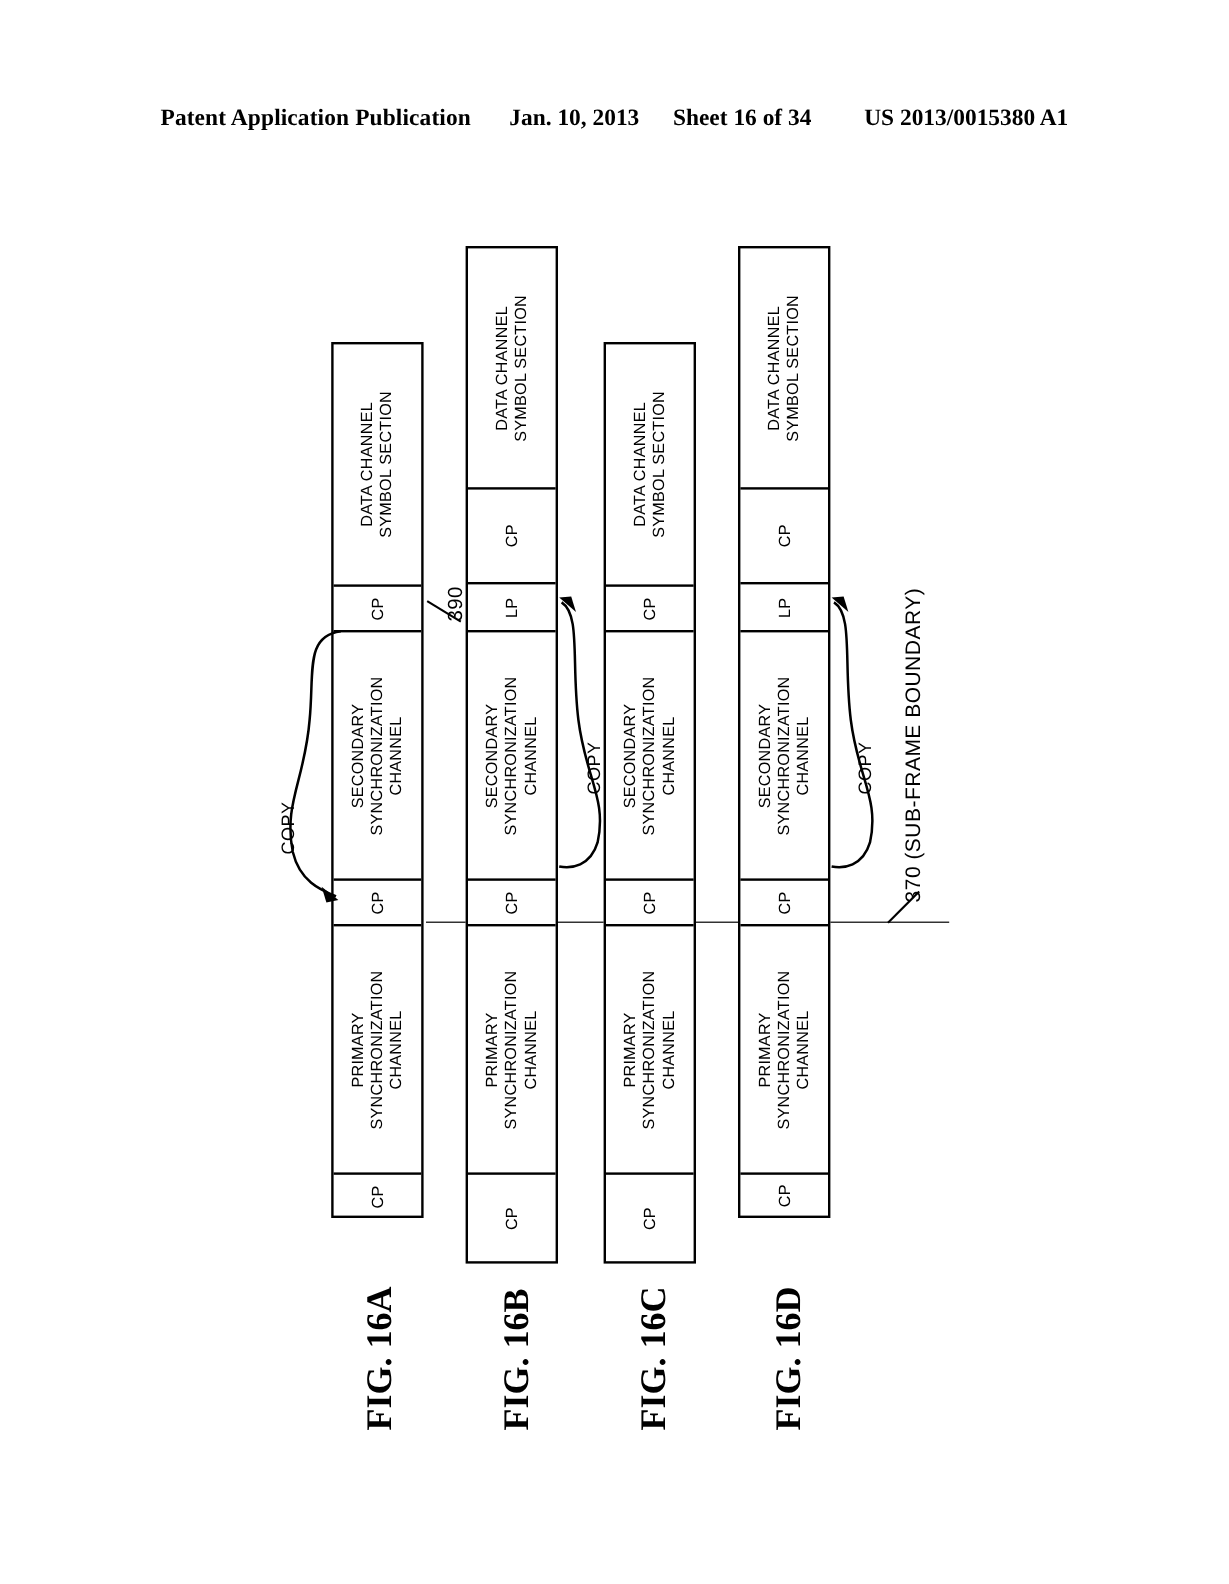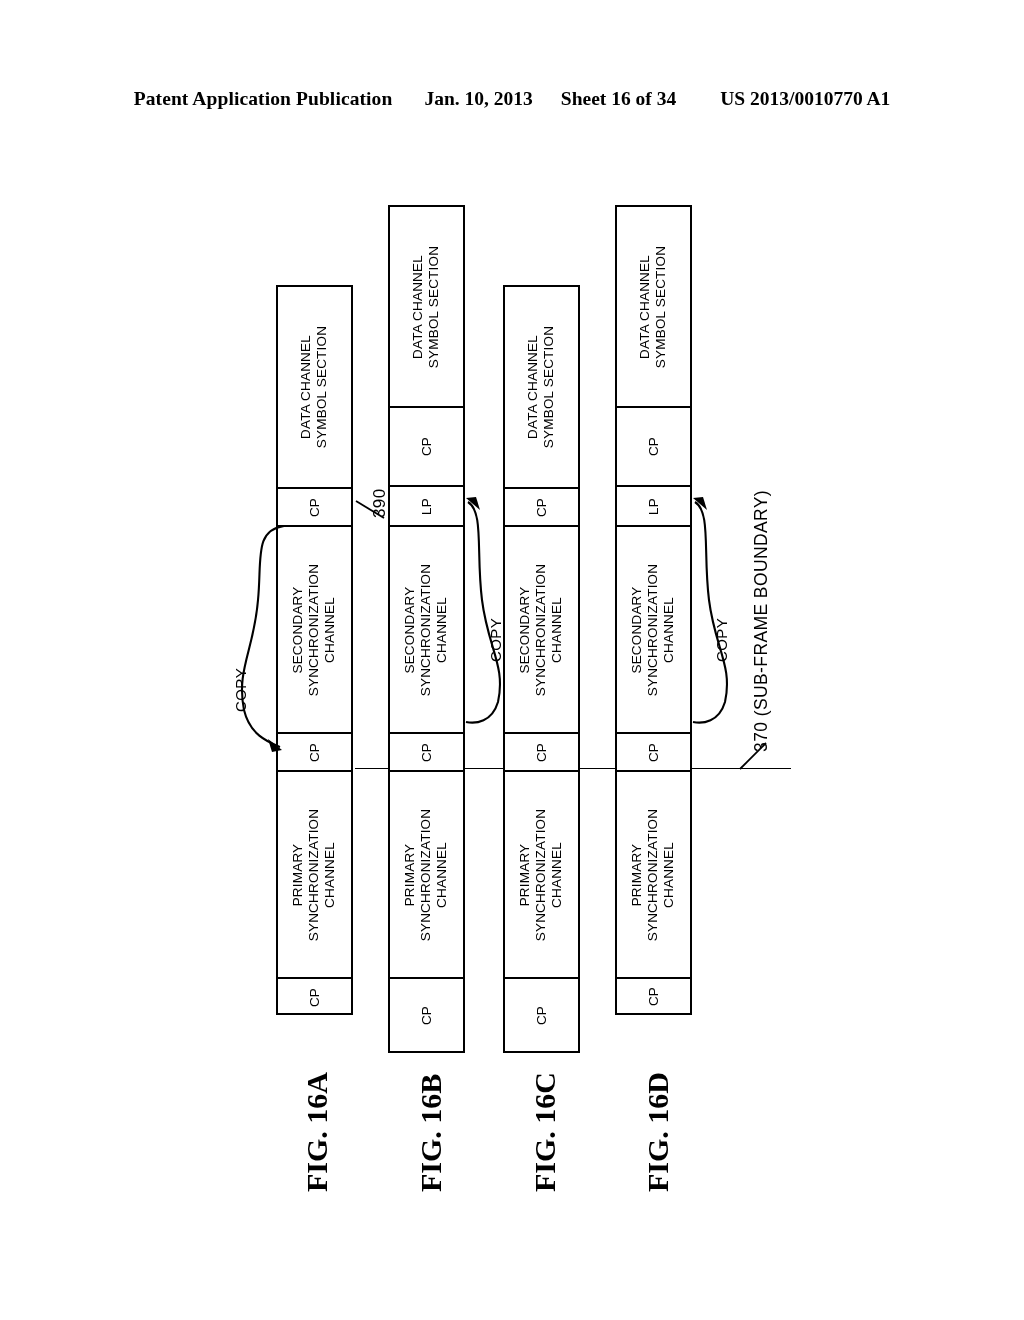--- a/index.html
+++ b/index.html
@@ -80,21 +80,21 @@
 
   .copy-arrow{position:absolute;}
 </style>
 </head>
 <body>
 
 <div id="pub-header">
   <span class="h-pub">Patent Application Publication</span>
   <span class="h-date">Jan. 10, 2013</span>
   <span class="h-sheet">Sheet 16 of 34</span>
-  <span class="h-num">US 2013/0010770 A1</span>
+  <span class="h-num">US 2013/0015380 A1</span>
 </div>
 
 <div id="figure">
 
   <div id="boundary-line" style="left:355px;top:768px;width:436px;"></div>
 
   <svg class="leader" style="left:736px;top:742px;width:34px;height:32px;" viewBox="0 0 34 32">
     <line x1="30" y1="1" x2="4" y2="27" stroke="#000" stroke-width="1.8"></line>
   </svg>
 

